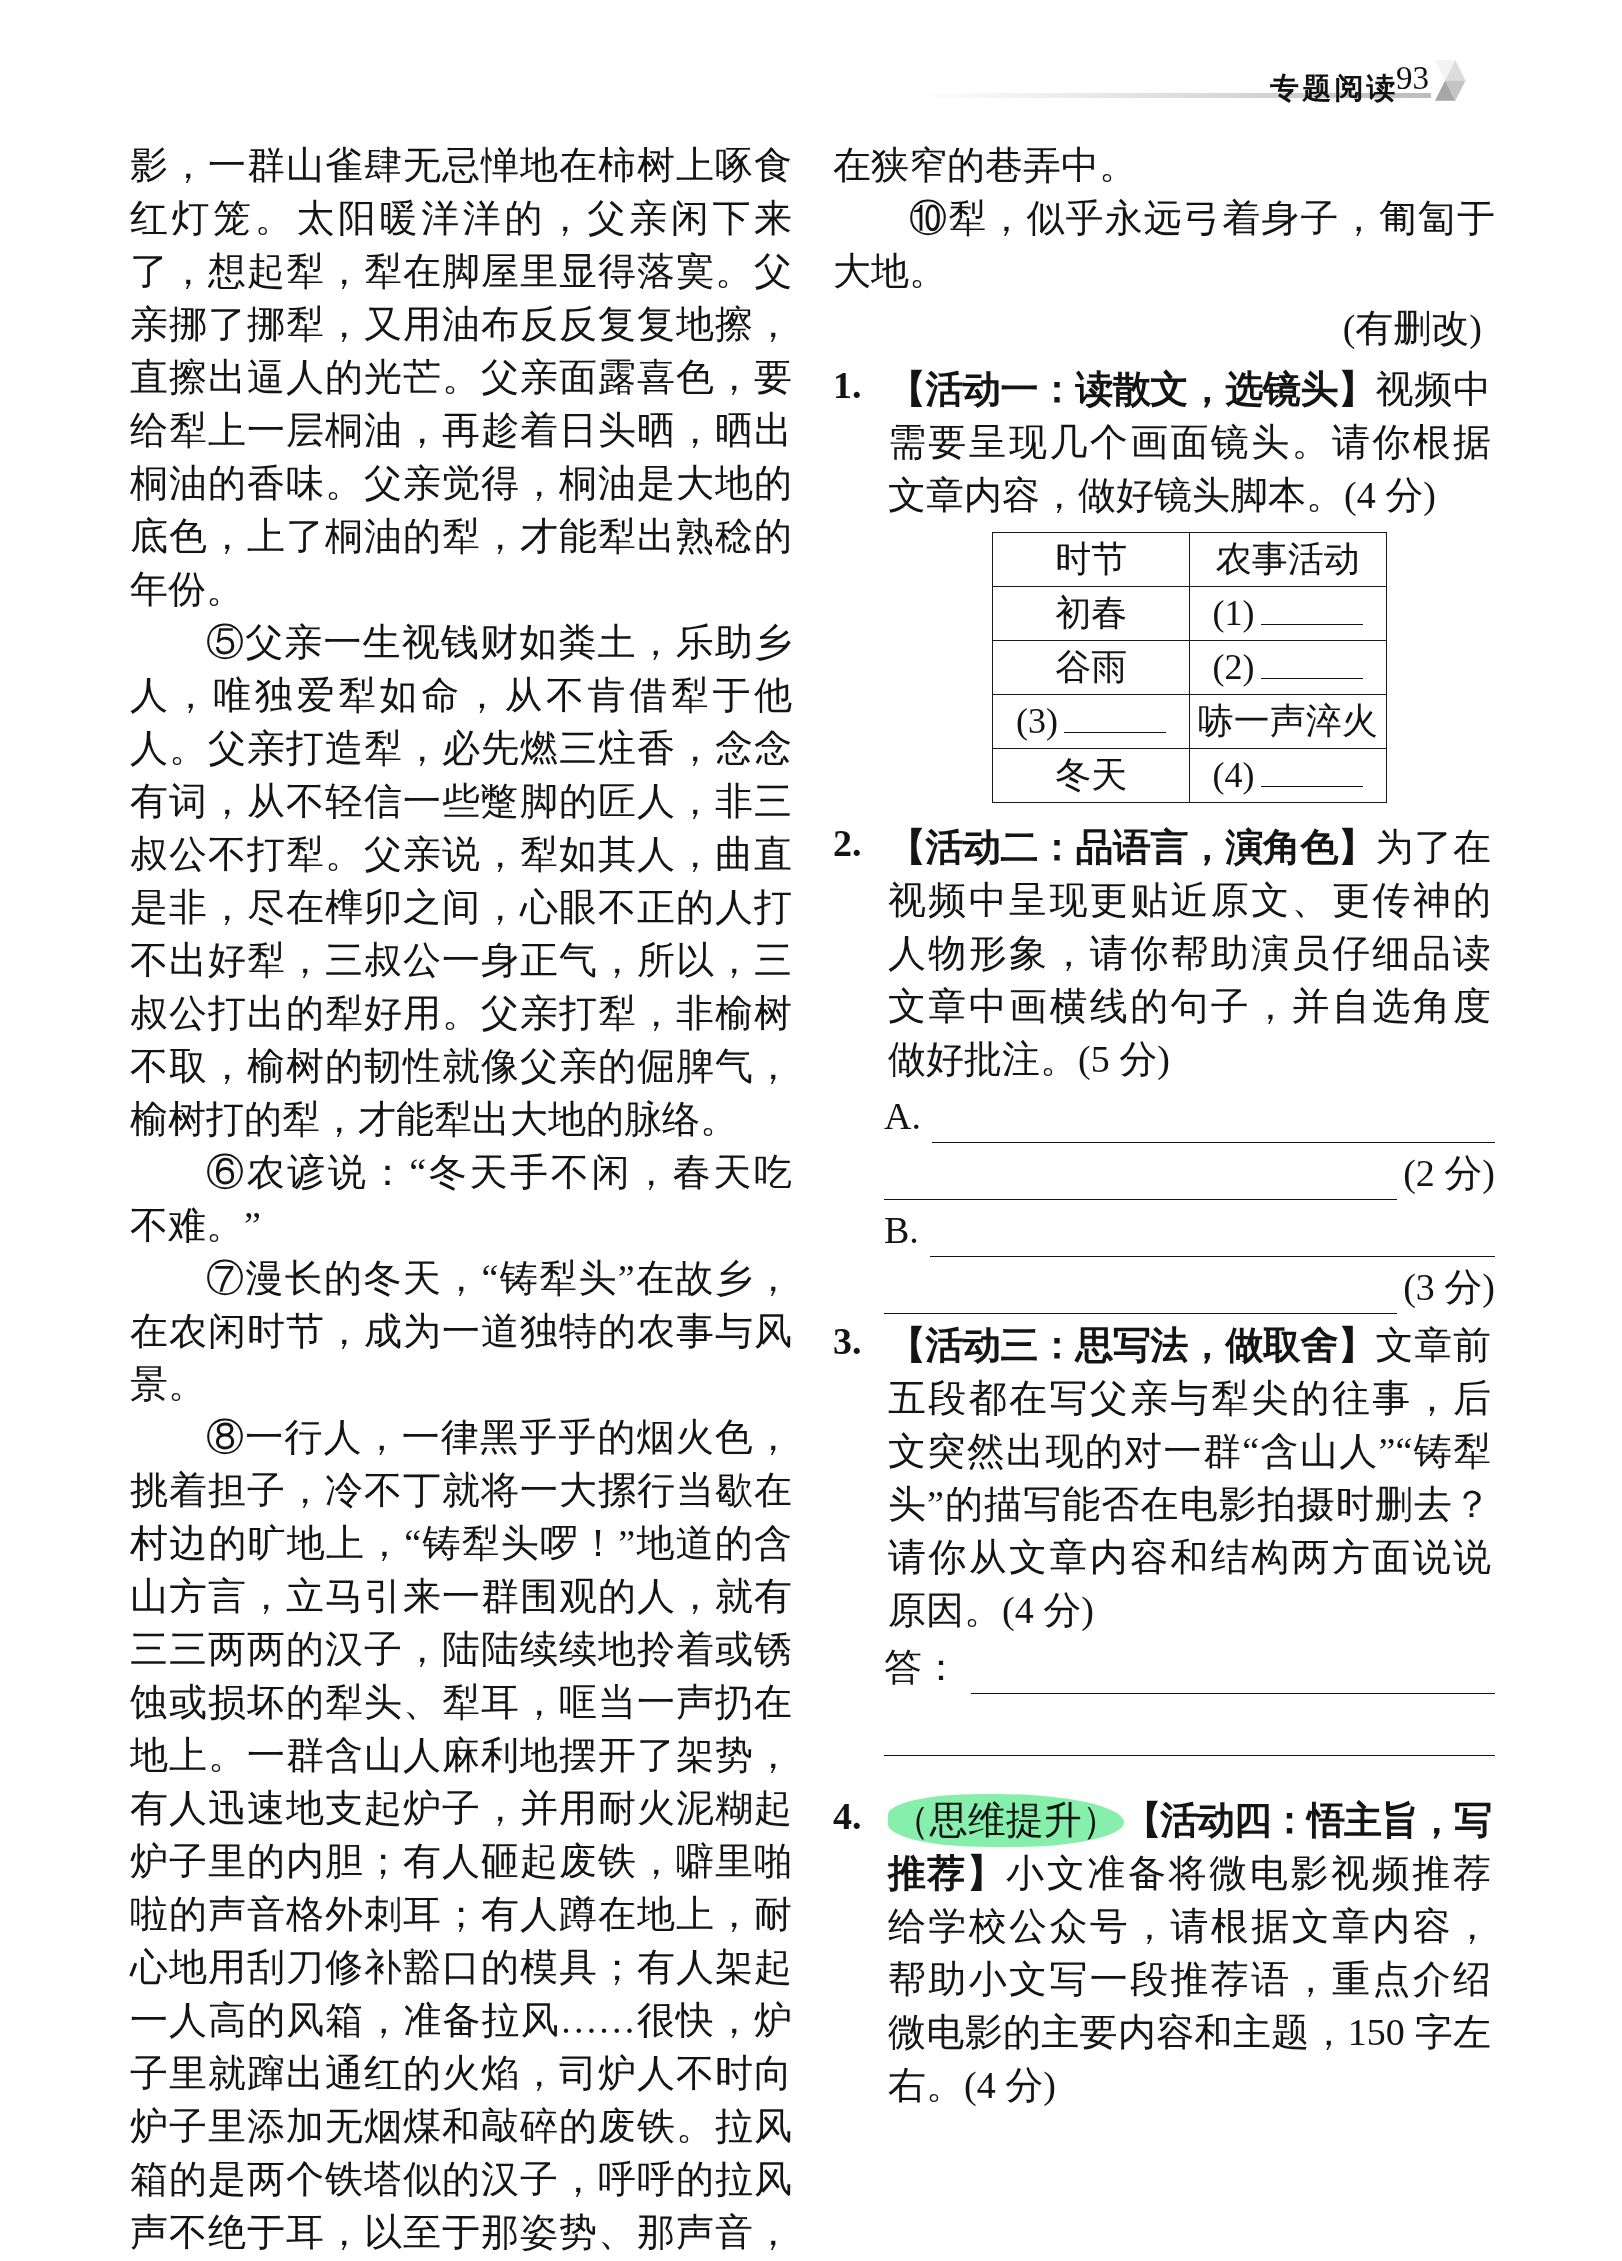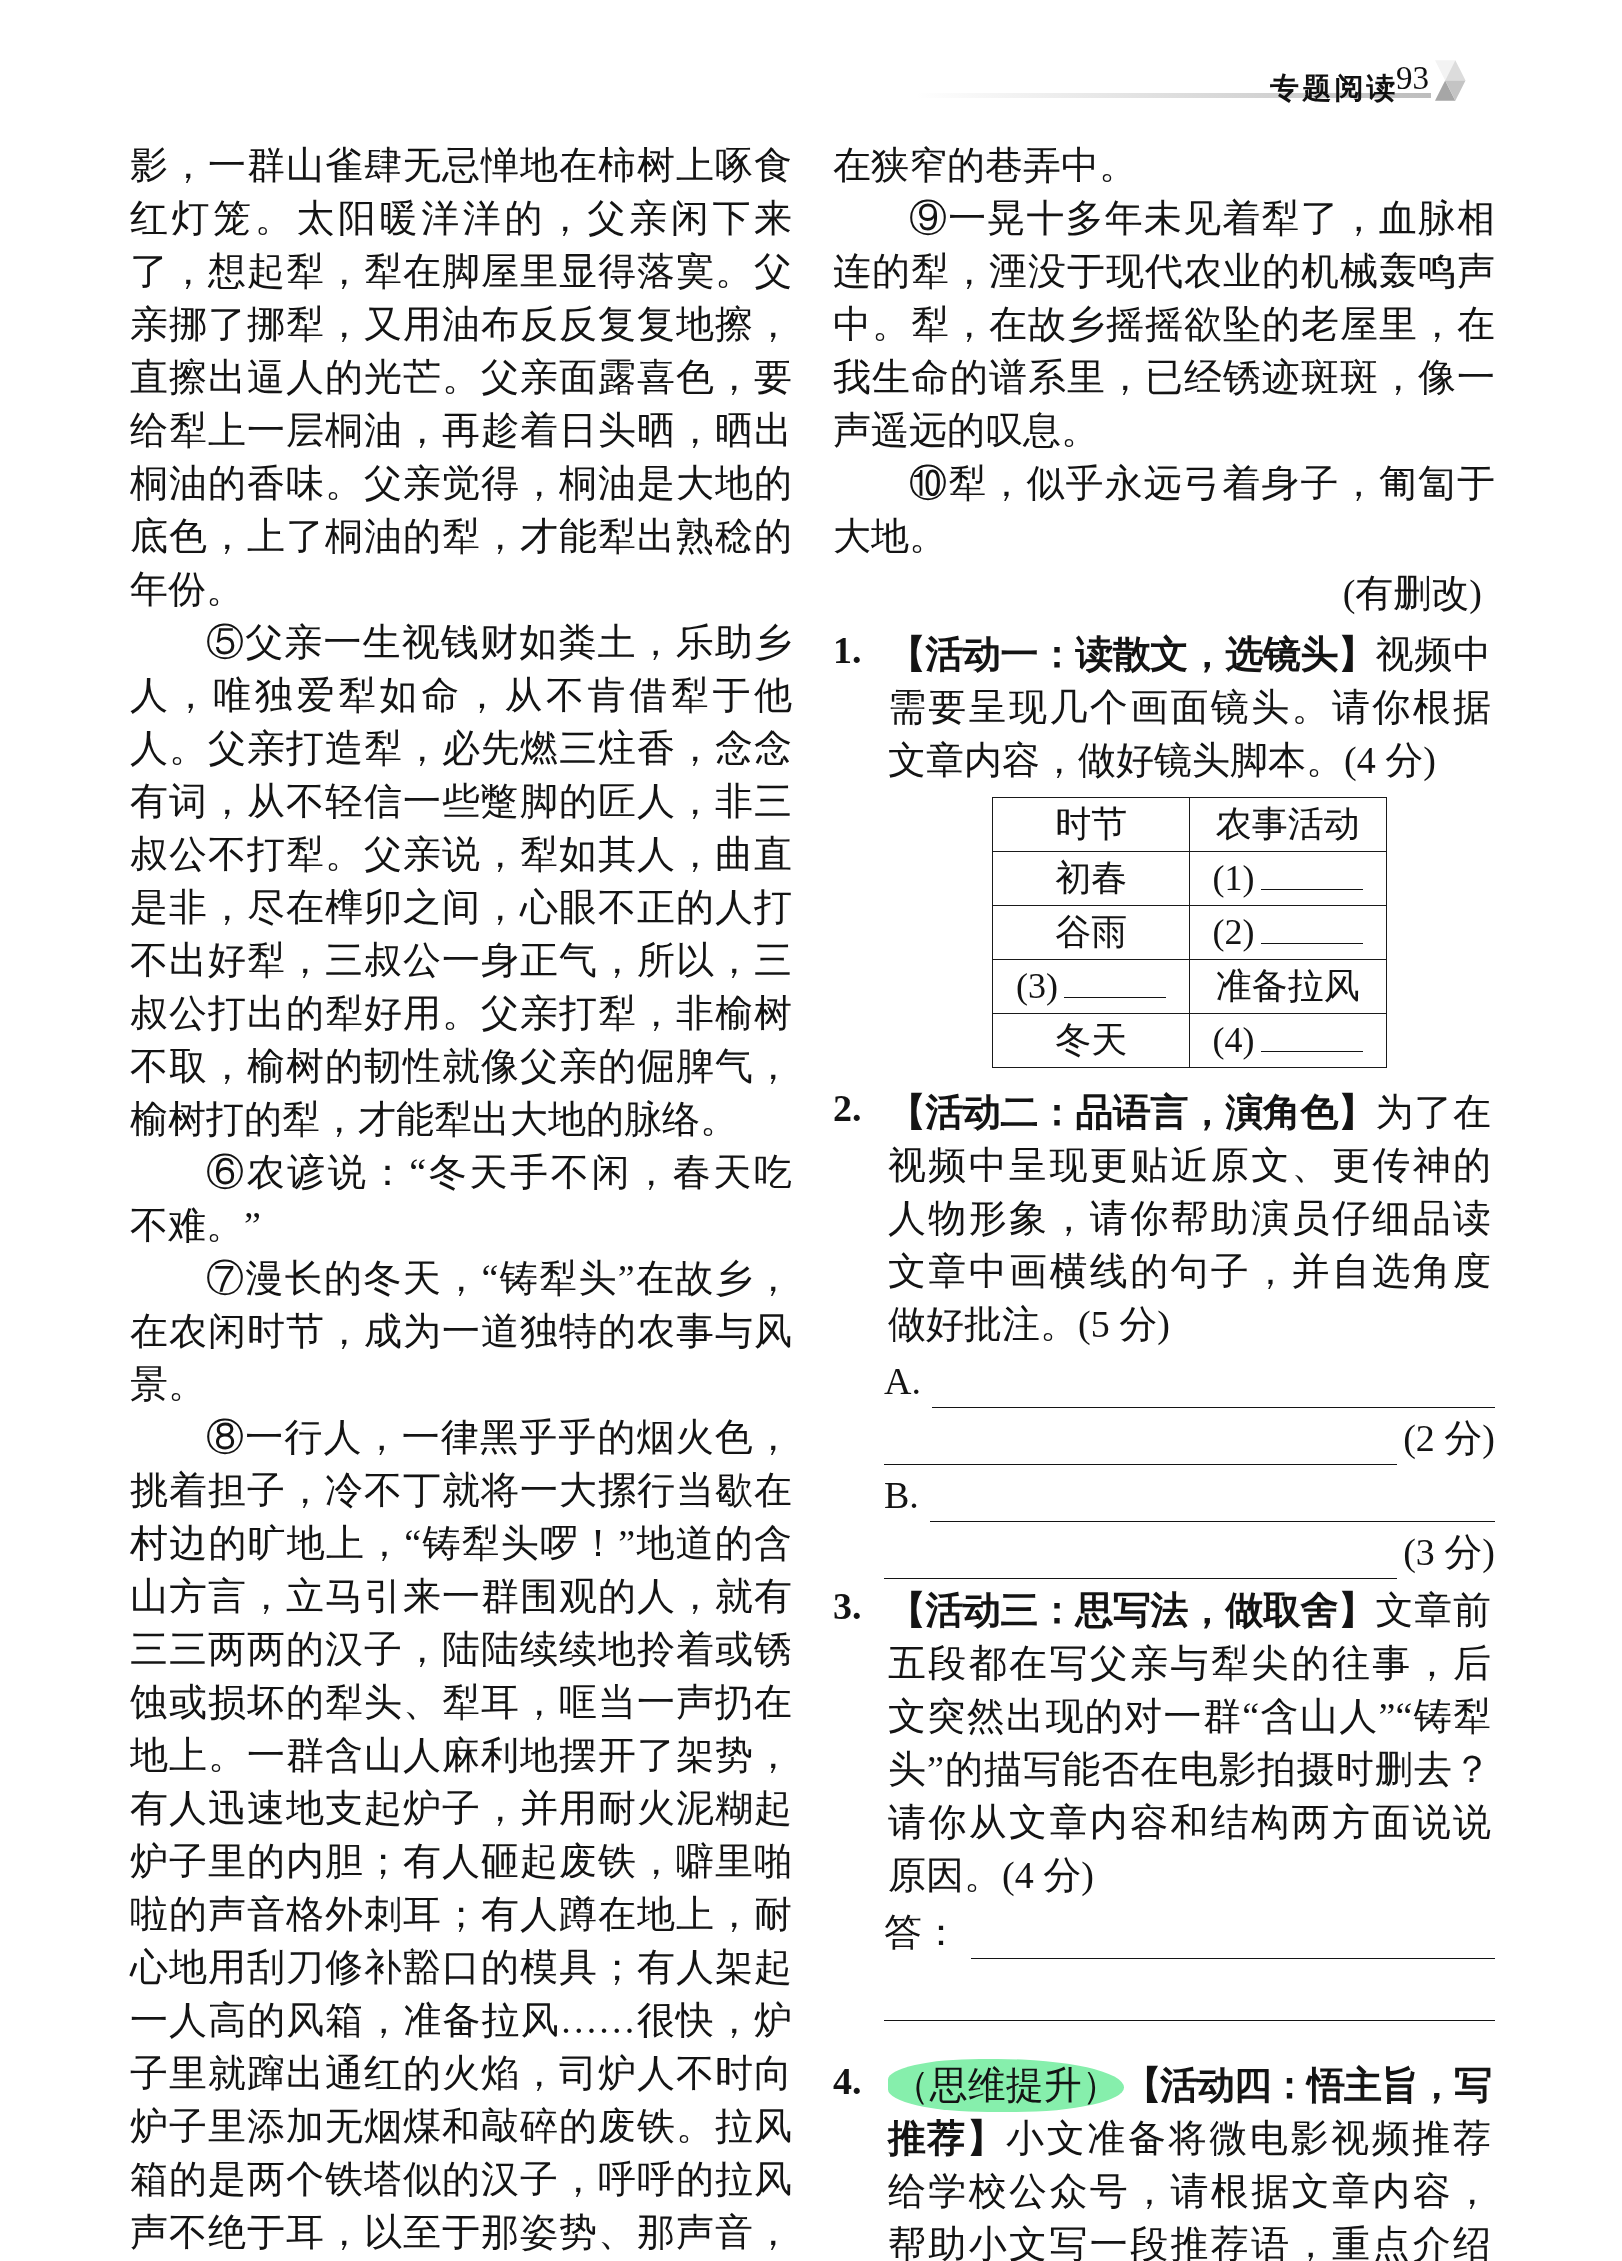--- a/index.html
+++ b/index.html
@@ -87,21 +87,20 @@
   <div class="col col-left">
     <p class="body-par">影，一群山雀肆无忌惮地在柿树上啄食红灯笼。太阳暖洋洋的，父亲闲下来了，想起犁，犁在脚屋里显得落寞。父亲挪了挪犁，又用油布反反复复地擦，直擦出逼人的光芒。父亲面露喜色，要给犁上一层桐油，再趁着日头晒，晒出桐油的香味。父亲觉得，桐油是大地的底色，上了桐油的犁，才能犁出熟稔的年份。</p>
     <p class="body-par indent">⑤父亲一生视钱财如粪土，乐助乡人，唯独爱犁如命，从不肯借犁于他人。父亲打造犁，必先燃三炷香，念念有词，从不轻信一些蹩脚的匠人，非三叔公不打犁。父亲说，犁如其人，曲直是非，尽在榫卯之间，心眼不正的人打不出好犁，三叔公一身正气，所以，三叔公打出的犁好用。父亲打犁，非榆树不取，榆树的韧性就像父亲的倔脾气，榆树打的犁，才能犁出大地的脉络。</p>
     <p class="body-par indent">⑥农谚说：“冬天手不闲，春天吃不难。”</p>
     <p class="body-par indent">⑦漫长的冬天，“铸犁头”在故乡，在农闲时节，成为一道独特的农事与风景。</p>
     <p class="body-par indent">⑧一行人，一律黑乎乎的烟火色，挑着担子，冷不丁就将一大摞行当歇在村边的旷地上，“铸犁头啰！”地道的含山方言，立马引来一群围观的人，就有三三两两的汉子，陆陆续续地拎着或锈蚀或损坏的犁头、犁耳，哐当一声扔在地上。一群含山人麻利地摆开了架势，有人迅速地支起炉子，并用耐火泥糊起炉子里的内胆；有人砸起废铁，噼里啪啦的声音格外刺耳；有人蹲在地上，耐心地用刮刀修补豁口的模具；有人架起一人高的风箱，准备拉风……很快，炉子里就蹿出通红的火焰，司炉人不时向炉子里添加无烟煤和敲碎的废铁。拉风箱的是两个铁塔似的汉子，呼呼的拉风声不绝于耳，以至于那姿势、那声音，多年后，一直在我的脑海中盘旋。也就半小时光景，一炉铁水沸腾着，吐着殷红的火舌，泥瓢中，滚烫的铁水哧哧地冒着热气，流入模具中。只半根烟的工夫，模子里的犁头、犁耳逐渐褪色，哧一声淬火，一股白烟袅袅腾空。敲去毛刺，新铸的犁头、犁耳散发着烧焦的泥土味，被铁丝贯穿着，哐当、哐当地响着，随优哉游哉的汉子们消失</p>
   </div>
 
   <div class="col col-right">
     <p class="body-par">在狭窄的巷弄中。</p>
-    <p class="body-par indent">⑨一晃十多年未见着犁了，血脉相连的犁，湮没于现代农业的机械轰鸣声中。犁，在故乡摇摇欲坠的老屋里，在我生命的谱系里，已经锈迹斑斑，像一声遥远的叹息。</p>
     <p class="body-par indent">⑩犁，似乎永远弓着身子，匍匐于大地。</p>
     <p class="attribution">(有删改)</p>
 
     <div class="question">
       <div class="q-num">1.</div>
       <div class="q-body">
         <p class="q-text"><span class="qtag">【活动一：读散文，选镜头】</span><span>视频中需要呈现几个画面镜头。请你根据文章内容，做好镜头脚本。(4 分)</span></p>
         <table class="q1-table">
           <tbody>
               <tr>
@@ -111,21 +110,21 @@
           <tr>
             <td>初春</td>
             <td><span>(1)</span><span class="cell-underline"></span></td>
           </tr>
           <tr>
             <td>谷雨</td>
             <td><span>(2)</span><span class="cell-underline"></span></td>
           </tr>
           <tr>
             <td><span>(3)</span><span class="cell-underline"></span></td>
-            <td>准备拉风</td>
+            <td>哧一声淬火</td>
           </tr>
           <tr>
             <td>冬天</td>
             <td><span>(4)</span><span class="cell-underline"></span></td>
           </tr>
         </tbody>
           </table>
       </div>
     </div>
 

